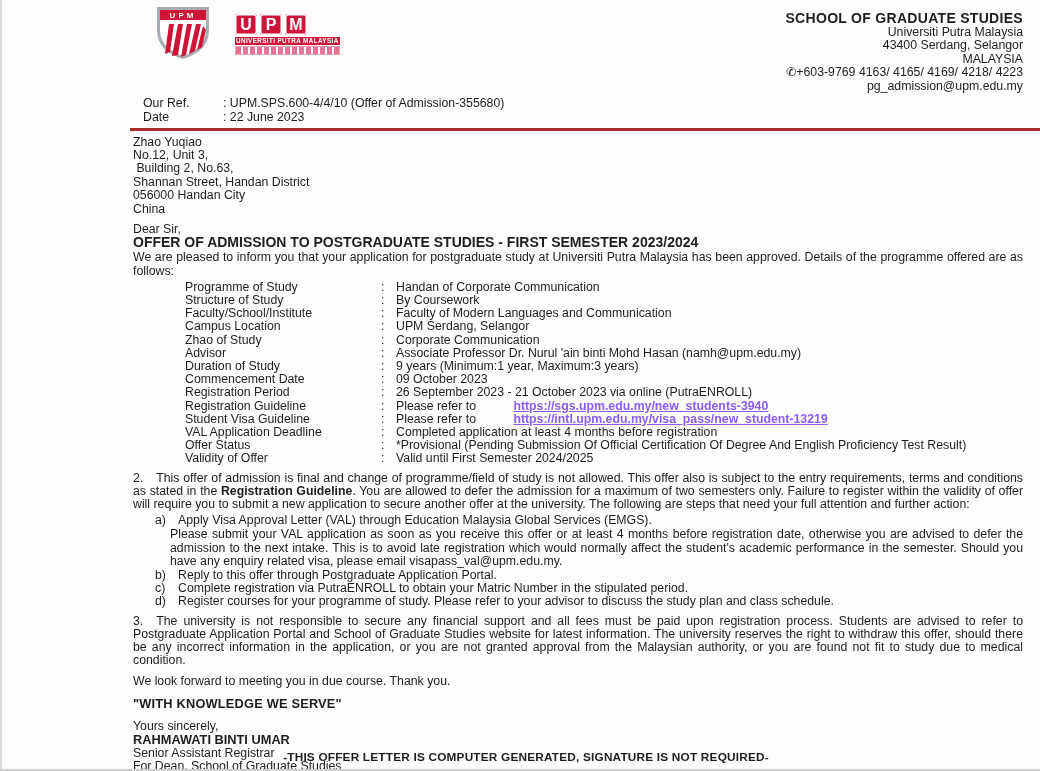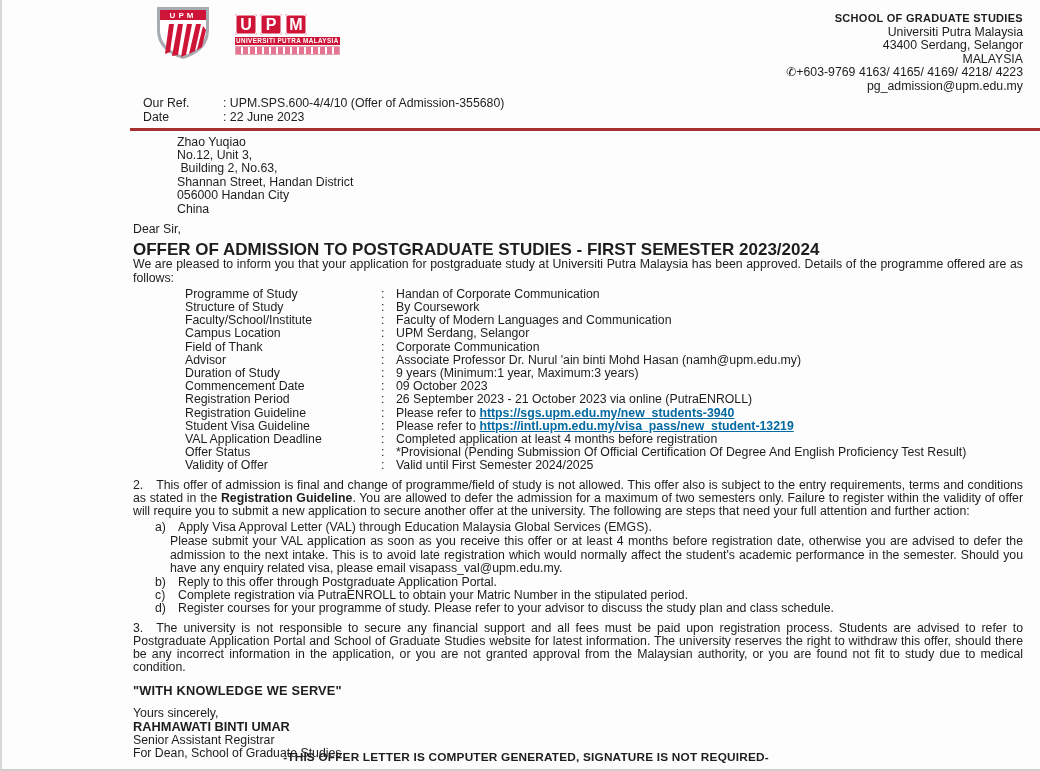--- a/index.html
+++ b/index.html
@@ -28,45 +28,45 @@
     margin-top:2px;background:#ce1538;color:#ffffff;font-weight:bold;
     font-size:6.3px;line-height:8px;text-align:center;letter-spacing:.4px;
     padding:0 1px;white-space:nowrap;
   }
   .wm-strip{
     margin-top:1px;height:7px;
     background:repeating-linear-gradient(90deg,#e4748f 0 5px,#ffffff 5px 7px);
     border:1px solid #e8a3b2;
   }
   .org-block{text-align:right;line-height:13.6px;padding-top:6px;}
-  .org-name{font-weight:bold;font-size:11px;letter-spacing:.3px;}
+  .org-name{font-weight:bold;font-size:14px;letter-spacing:.3px;}
   .phone-line{white-space:nowrap;}
   .phone-icon{font-size:12px;}
 
   
   .ref-block{margin-top:2px;padding-left:10px;line-height:14px;}
   .ref-row{display:flex;}
   .ref-label{width:80px;flex-shrink:0;}
 
   .divider{height:3px;background:#a93030;margin:4px -35px 5px -3px;}
 
   
-  .recipient{line-height:13.4px;white-space:pre;margin-left:44px;}
+  .recipient{line-height:13.4px;white-space:pre;}
   .salutation{margin-top:7px;}
 
   
-  .subject{margin-top:7px;font-weight:bold;font-size:17px;}
+  .subject{font-weight:bold;font-size:14px;}
   .intro{margin-top:2px;text-align:justify;}
 
   .details{margin:3px 0 0 52px;}
   .detail-row{display:flex;}
   .detail-label{width:196px;flex-shrink:0;}
   .detail-colon{width:15px;flex-shrink:0;}
   .detail-value{flex:1;}
-  .doc-link{color:#0369a1;font-weight:bold;text-decoration:underline;}
+  .doc-link{color:#8b5cf6;font-weight:bold;text-decoration:underline;margin-left:34px;}
 
   .para{margin-top:6px;text-align:justify;}
   .pnum{padding-right:13px;}
   .seg-bold{font-weight:bold;}
 
   .steps{margin:3px 0 0 22px;}
   .step-row{display:flex;}
   .step-marker{width:23px;flex-shrink:0;}
   .step-text{flex:1;text-align:justify;}
   .step-sub{margin:1px 0 1px 15px;text-align:justify;}
@@ -159,21 +159,21 @@
           <div class="detail-label">Faculty/School/Institute</div>
           <div class="detail-colon">:</div>
           <div class="detail-value">Faculty of Modern Languages and Communication</div>
         </div>
         <div class="detail-row">
           <div class="detail-label">Campus Location</div>
           <div class="detail-colon">:</div>
           <div class="detail-value">UPM Serdang, Selangor</div>
         </div>
         <div class="detail-row">
-          <div class="detail-label">Field of Thank</div>
+          <div class="detail-label">Zhao of Study</div>
           <div class="detail-colon">:</div>
           <div class="detail-value">Corporate Communication</div>
         </div>
         <div class="detail-row">
           <div class="detail-label">Advisor</div>
           <div class="detail-colon">:</div>
           <div class="detail-value">Associate Professor Dr. Nurul 'ain binti Mohd Hasan (namh@upm.edu.my)</div>
         </div>
         <div class="detail-row">
           <div class="detail-label">Duration of Study</div>
@@ -238,20 +238,21 @@
         <div class="step-row">
           <div class="step-marker">d)</div>
           <div class="step-text">Register courses for your programme of study. Please refer to your advisor to discuss the study plan and class schedule.</div>
         </div>
       </div>
 
     <div class="para">
       <span class="pnum">3.</span><span>The university is not responsible to secure any financial support and all fees must be paid upon registration process. Students are advised to refer to Postgraduate Application Portal and School of Graduate Studies website for latest information. The university reserves the right to withdraw this offer, should there be any incorrect information in the application, or you are not granted approval from the Malaysian authority, or you are found not fit to study due to medical condition.</span>
     </div>
 
+    <div class="lead">We look forward to meeting you in due course. Thank you.</div>
     <div class="motto">"WITH KNOWLEDGE WE SERVE"</div>
     <div class="sig-block">
       <div>Yours sincerely,</div>
       <div class="sig-name">RAHMAWATI BINTI UMAR</div>
       <div>Senior Assistant Registrar</div>
       <div>For Dean, School of Graduate Studies</div>
     </div>
   </div>
 
   <div class="footer">-THIS OFFER LETTER IS COMPUTER GENERATED, SIGNATURE IS NOT REQUIRED-</div>

